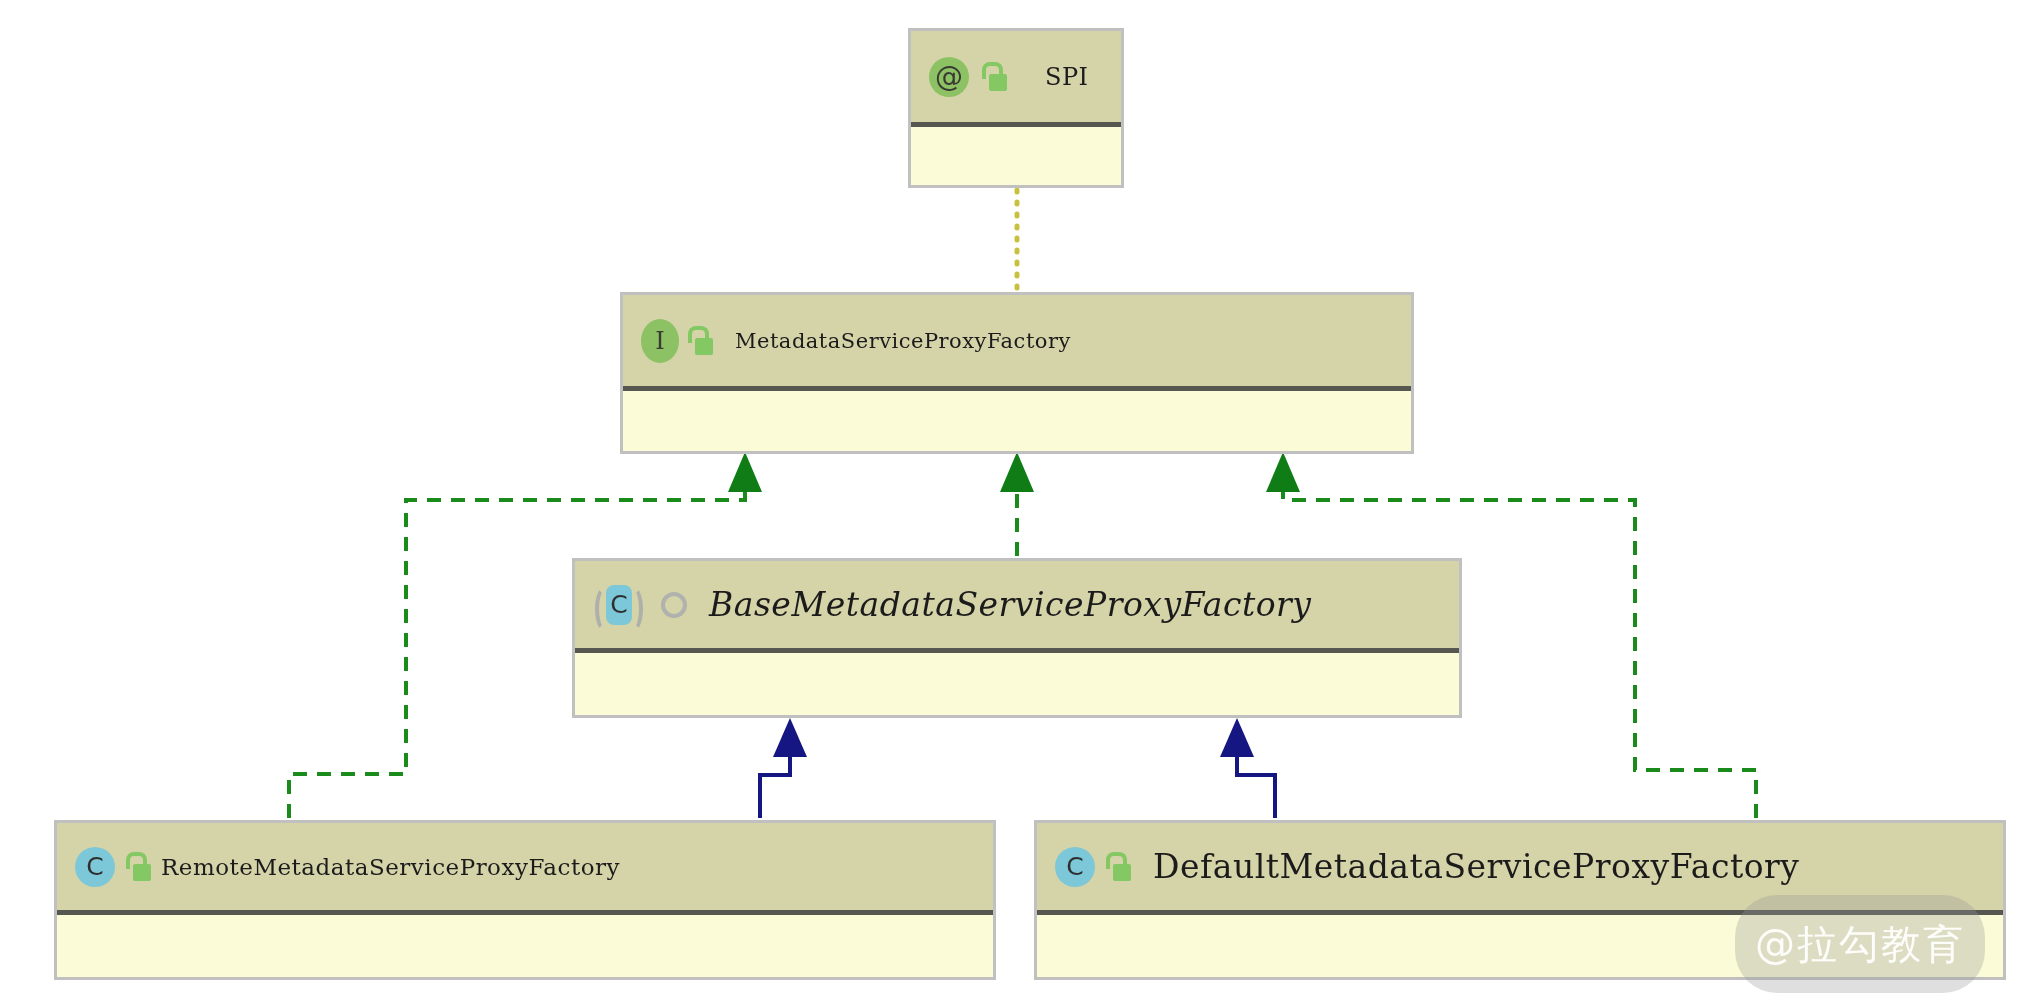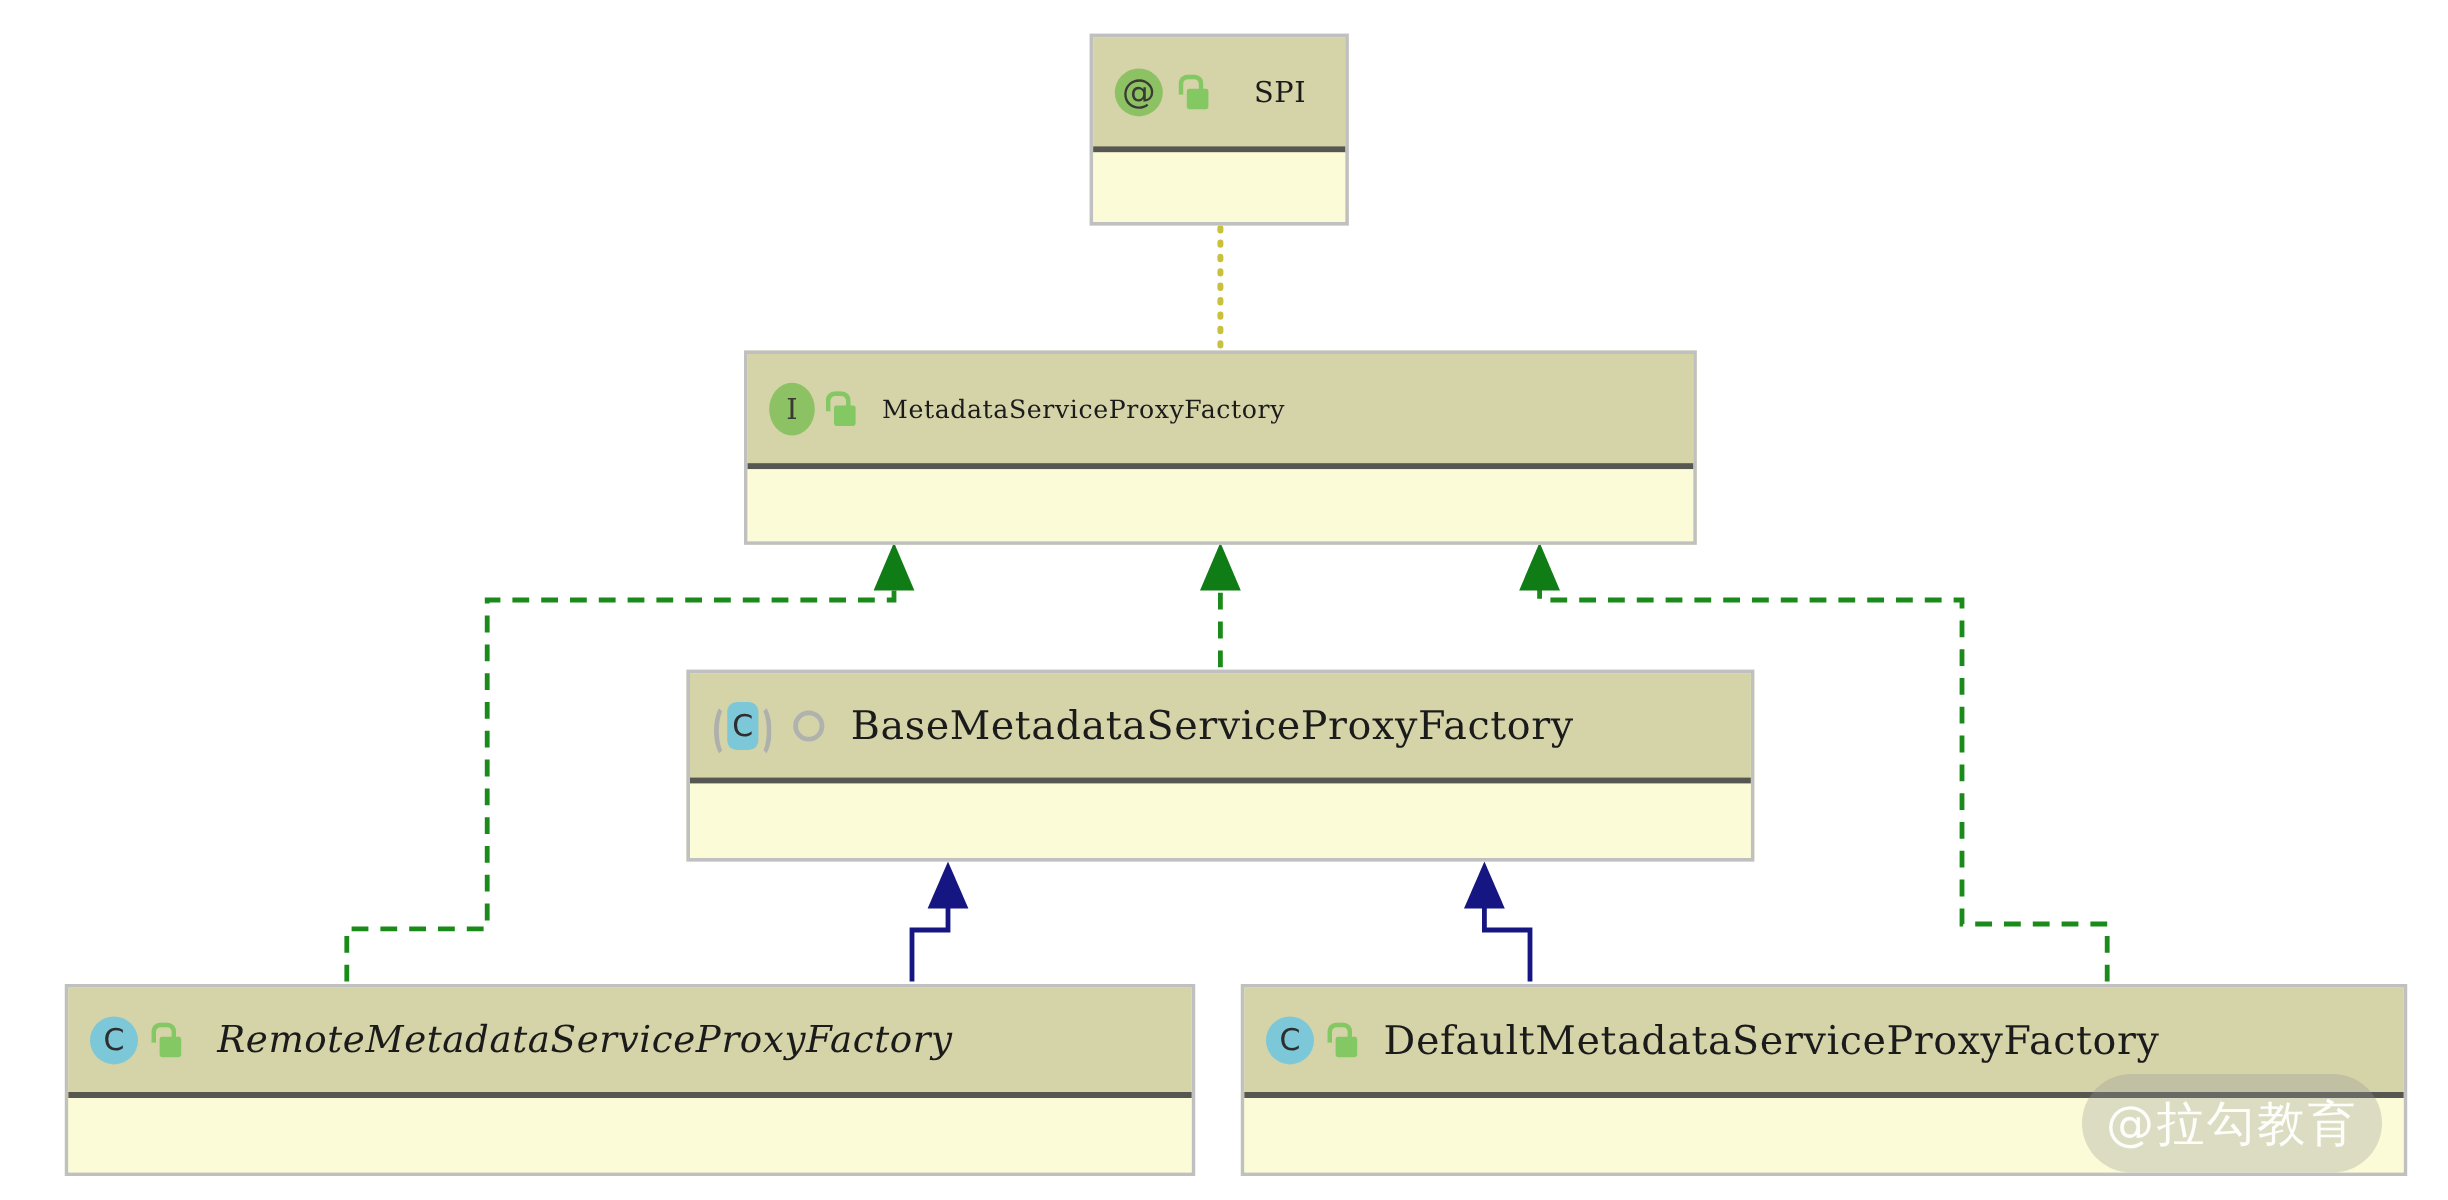--- a/index.html
+++ b/index.html
@@ -212,44 +212,44 @@
 
   <div class="uml-box" style="left:572px; top:558px; width:890px; height:160px;">
     <div class="uml-header" style="height:92px;">
       <span class="icon icon-abstract-class">
         <span class="ac-paren l"></span>
         <span class="ac-rect"></span>
         <span class="ac-paren r"></span>
         <span class="ac-letter">C</span>
       </span>
       <span class="icon icon-visibility-package" style="margin-left:16px;"></span>
-      <span class="uml-title" style="font-size:33px; margin-left:22px;">BaseMetadataServiceProxyFactory</span>
+      <span class="uml-title" style="font-size:33px; margin-left:22px;font-style:italic;">BaseMetadataServiceProxyFactory</span>
     </div>
     <div class="uml-body"></div>
   </div>
 
   <div class="uml-box" style="left:54px; top:820px; width:942px; height:160px;">
     <div class="uml-header" style="height:92px;">
       <span class="icon icon-class">C</span>
       <span class="icon icon-lock-open" style="margin-left:10px;">
         <span class="shackle"></span>
           <span class="body"></span>
       </span>
-      <span class="uml-title" style="font-size:31px; margin-left:30px;font-style:italic;">RemoteMetadataServiceProxyFactory</span>
+      <span class="uml-title" style="font-size:23px; margin-left:10px;">RemoteMetadataServiceProxyFactory</span>
     </div>
     <div class="uml-body"></div>
   </div>
 
   <div class="uml-box" style="left:1034px; top:820px; width:972px; height:160px;">
     <div class="uml-header" style="height:92px;">
       <span class="icon icon-class">C</span>
       <span class="icon icon-lock-open" style="margin-left:10px;">
         <span class="shackle"></span>
           <span class="body"></span>
       </span>
       <span class="uml-title" style="font-size:33px; margin-left:22px;">DefaultMetadataServiceProxyFactory</span>
     </div>
     <div class="uml-body"></div>
   </div>
 
-  <div class="watermark" style="left:1735px; top:895px; width:250px; height:82px; font-size:40px;">@拉勾教育</div>
+  <div class="watermark" style="left:1735px; top:895px; width:250px; height:98px; font-size:40px;">@拉勾教育</div>
 
 </div>
 
 </body></html>

